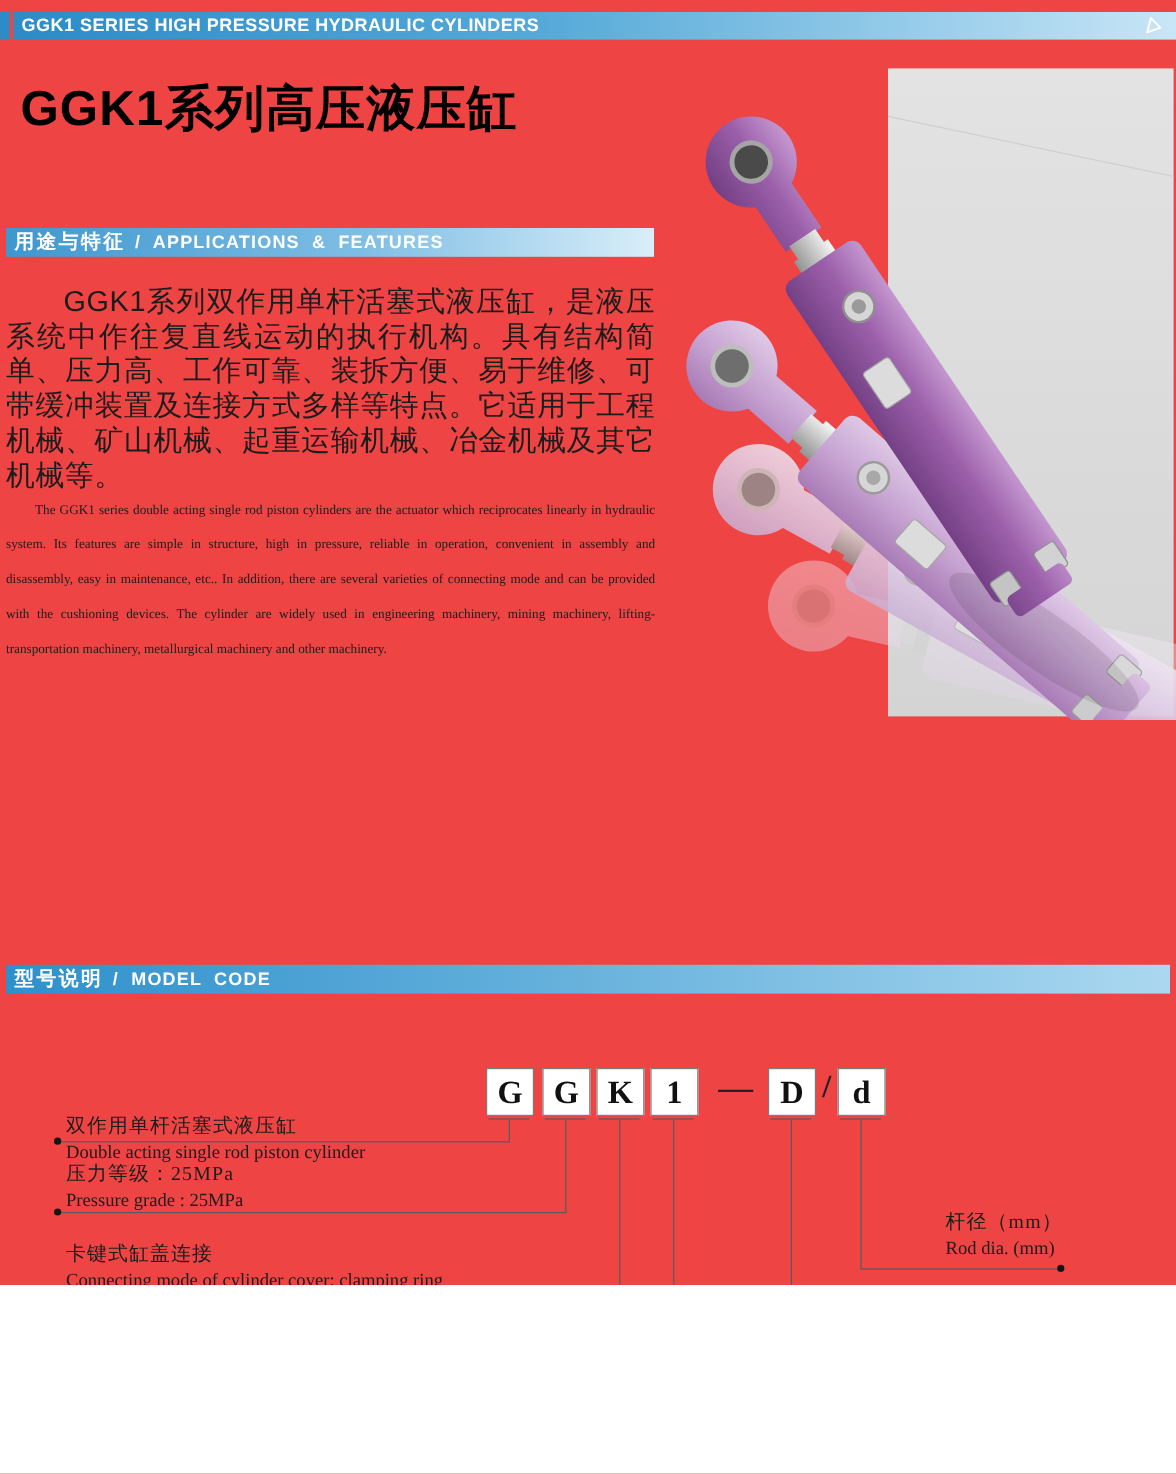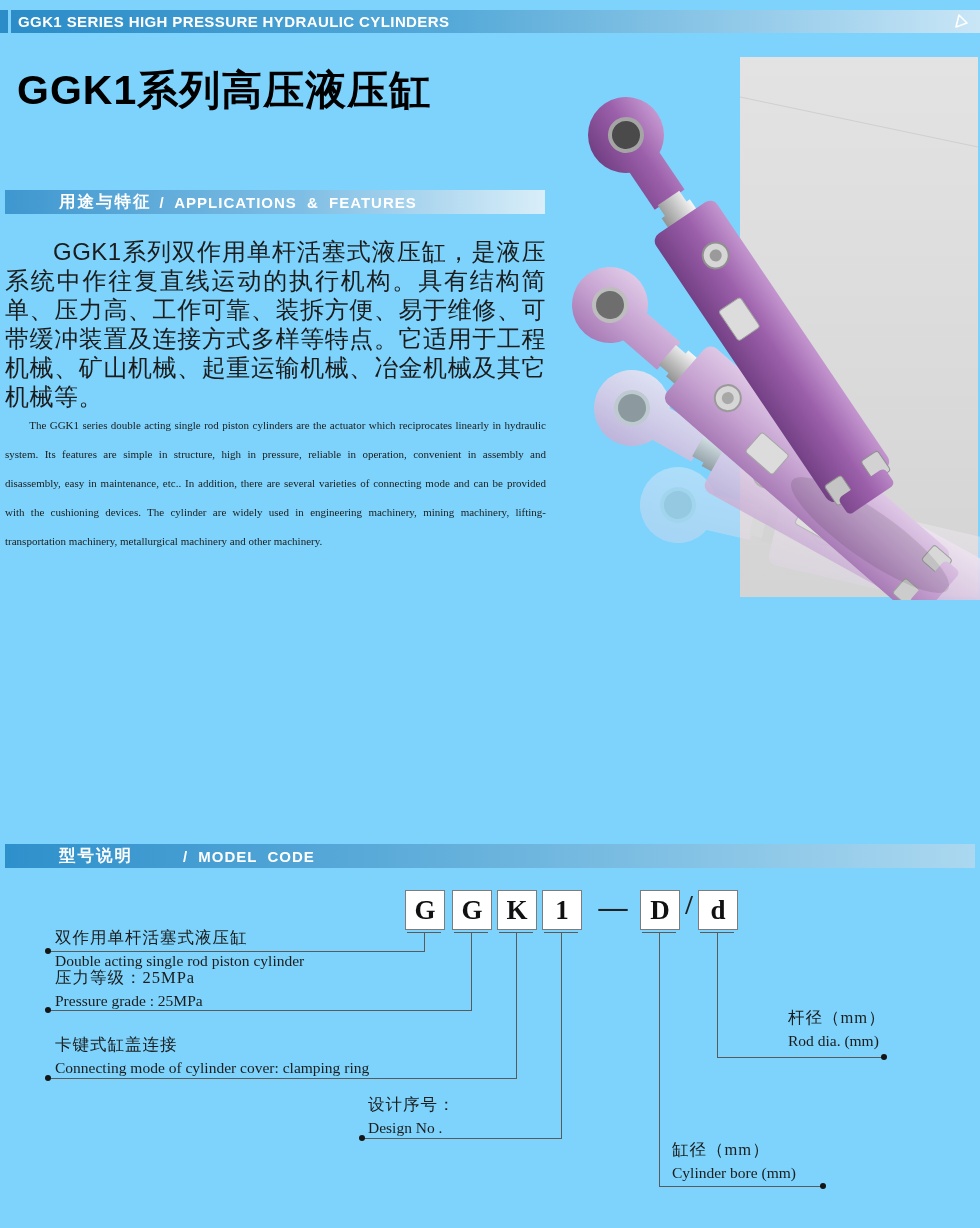--- a/index.html
+++ b/index.html
@@ -1,36 +1,36 @@
 <!DOCTYPE html>
 <html><head>
 <meta charset="utf-8">
 <style>
   html,body { margin:0; padding:0; background:#fff; }
-  .page { position:relative; width:980px; height:1228px; background:#7dd3fc; overflow:hidden;
+  .page { position:relative; width:980px; height:1071px; background:#ef4444; overflow:hidden;
           font-family:"Liberation Sans",sans-serif; color:#1c1c1c; }
 
   
   .top-square { position:absolute; top:10px; left:0; width:8px; height:23px; background:#2B8CC7; }
   .top-bar { position:absolute; top:10px; left:11px; right:0; height:23px;
              background:linear-gradient(90deg,#2B8CC7 0%,#54A9D8 45%,#A6D4EE 85%,#C9E6F6 100%);
              display:flex; align-items:center; }
   .top-title { color:#fff; font-weight:bold; font-size:15px; letter-spacing:.4px; padding-left:7px; white-space:nowrap; }
   .corner-icon { position:absolute; right:10px; top:3px; }
 
   .main-title { position:absolute; top:50px; left:4px; margin:13px; font-size:41px; font-weight:bold;
                 letter-spacing:1px; color:#000; }
 
   
   .sec-hdr { position:absolute; height:24px; display:flex; align-items:center; color:#fff; font-weight:bold; }
   .hdr1 { top:190px; left:5px; width:540px;
           background:linear-gradient(90deg,#3E97CF 0%,#7FBEE4 55%,#D9EEF9 100%); }
-  .hdr2 { top:844px; left:5px; width:970px;
-          background:linear-gradient(90deg,#2E90CB 0%,#62AFDB 45%,#ABD8F0 100%);gap:42px; }
-  .hdr-zh { font-size:16.5px; letter-spacing:2px; padding-left:22px; white-space:nowrap;margin-left:32px; }
+  .hdr2 { top:804px; left:5px; width:970px;
+          background:linear-gradient(90deg,#2E90CB 0%,#62AFDB 45%,#ABD8F0 100%); }
+  .hdr-zh { font-size:16.5px; letter-spacing:2px; padding-left:7px; white-space:nowrap; }
   .hdr-en { font-size:15px; letter-spacing:1px; word-spacing:5px; margin-left:8px; white-space:nowrap; }
 
   
   .text-col { position:absolute; top:237px; left:5px; width:541px; }
   p.zh { margin:0; font-size:24px; line-height:29px; text-align:justify; text-indent:2em;
          letter-spacing:.5px; }
   p.en { margin:0; font-size:11px; line-height:29px; text-align:justify; text-indent:2.2em;
          font-family:"Liberation Serif",serif; }
 
   

